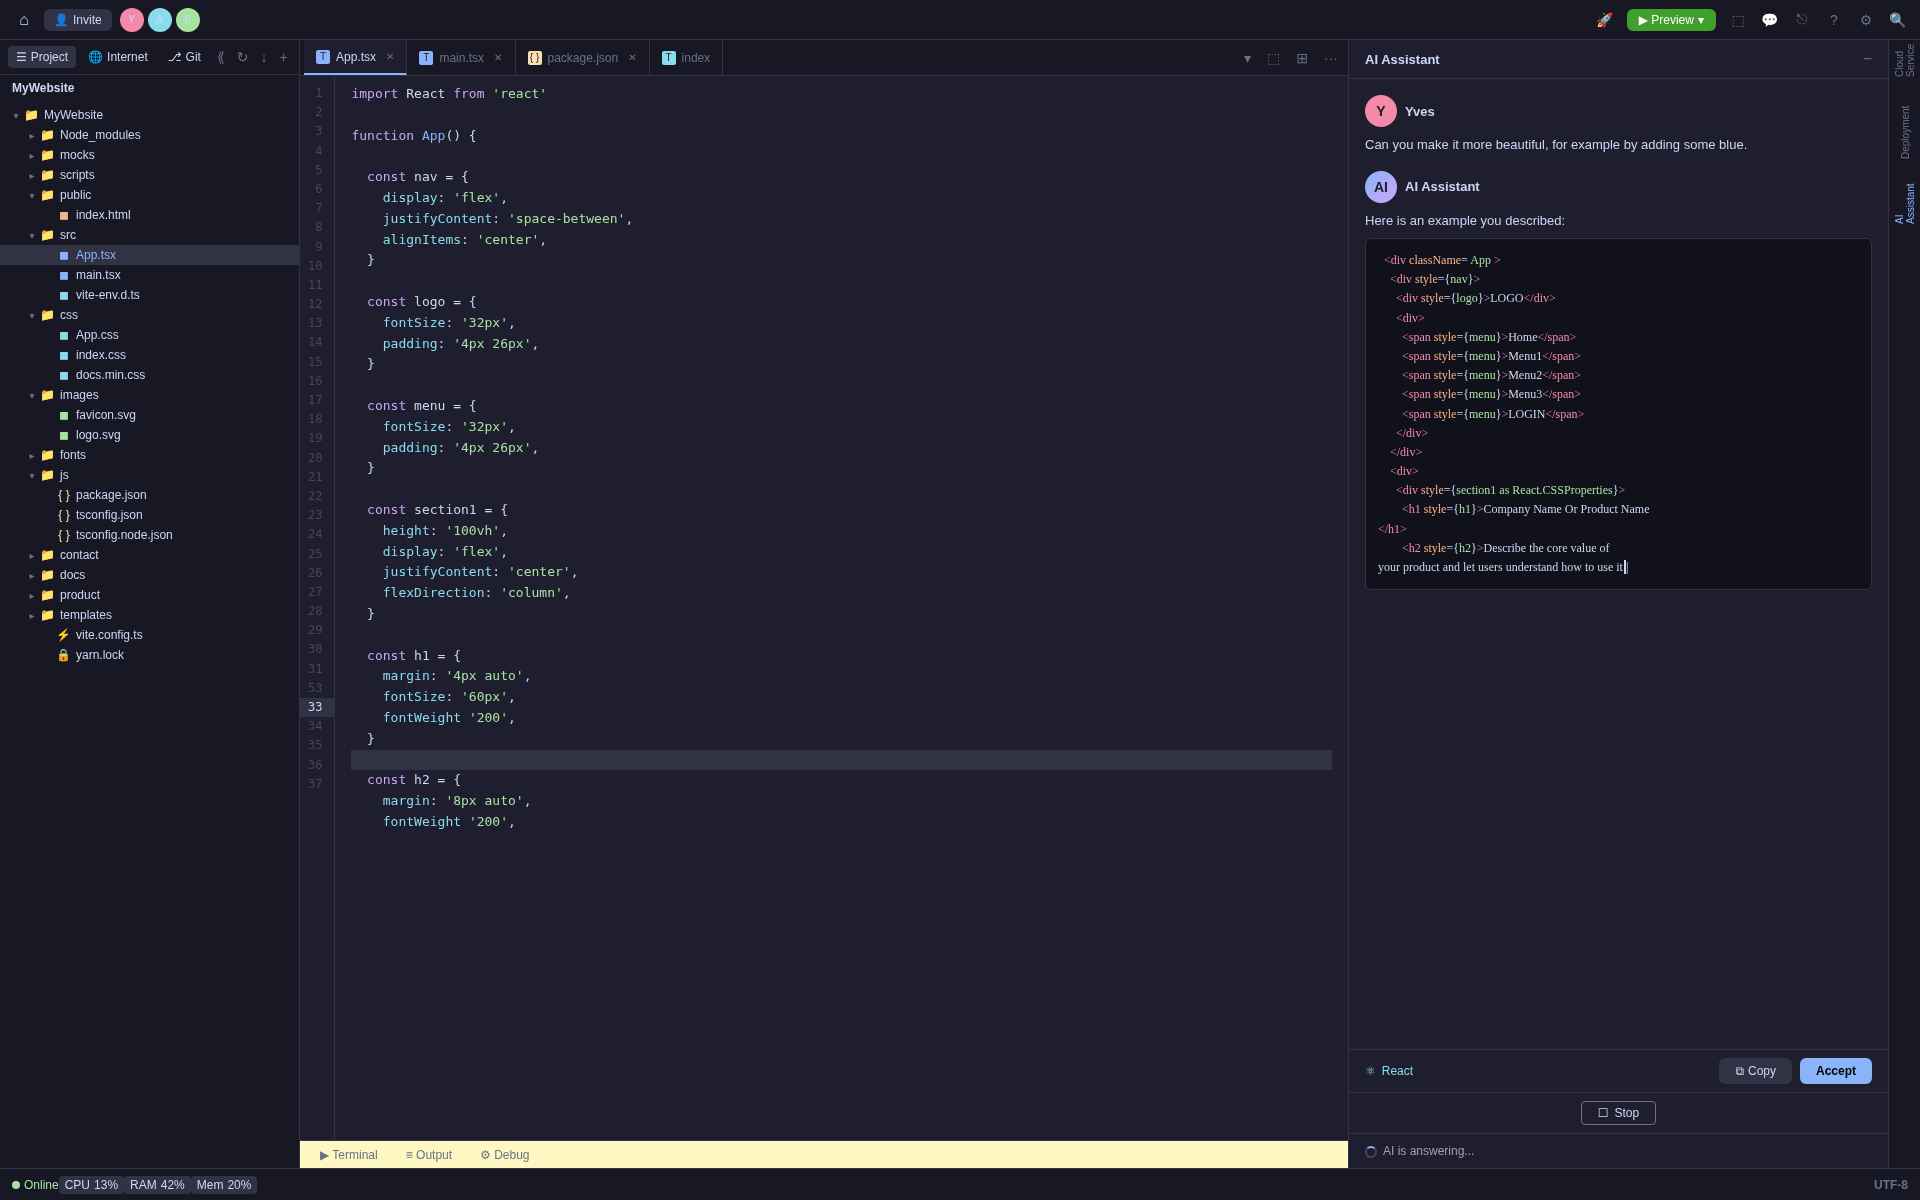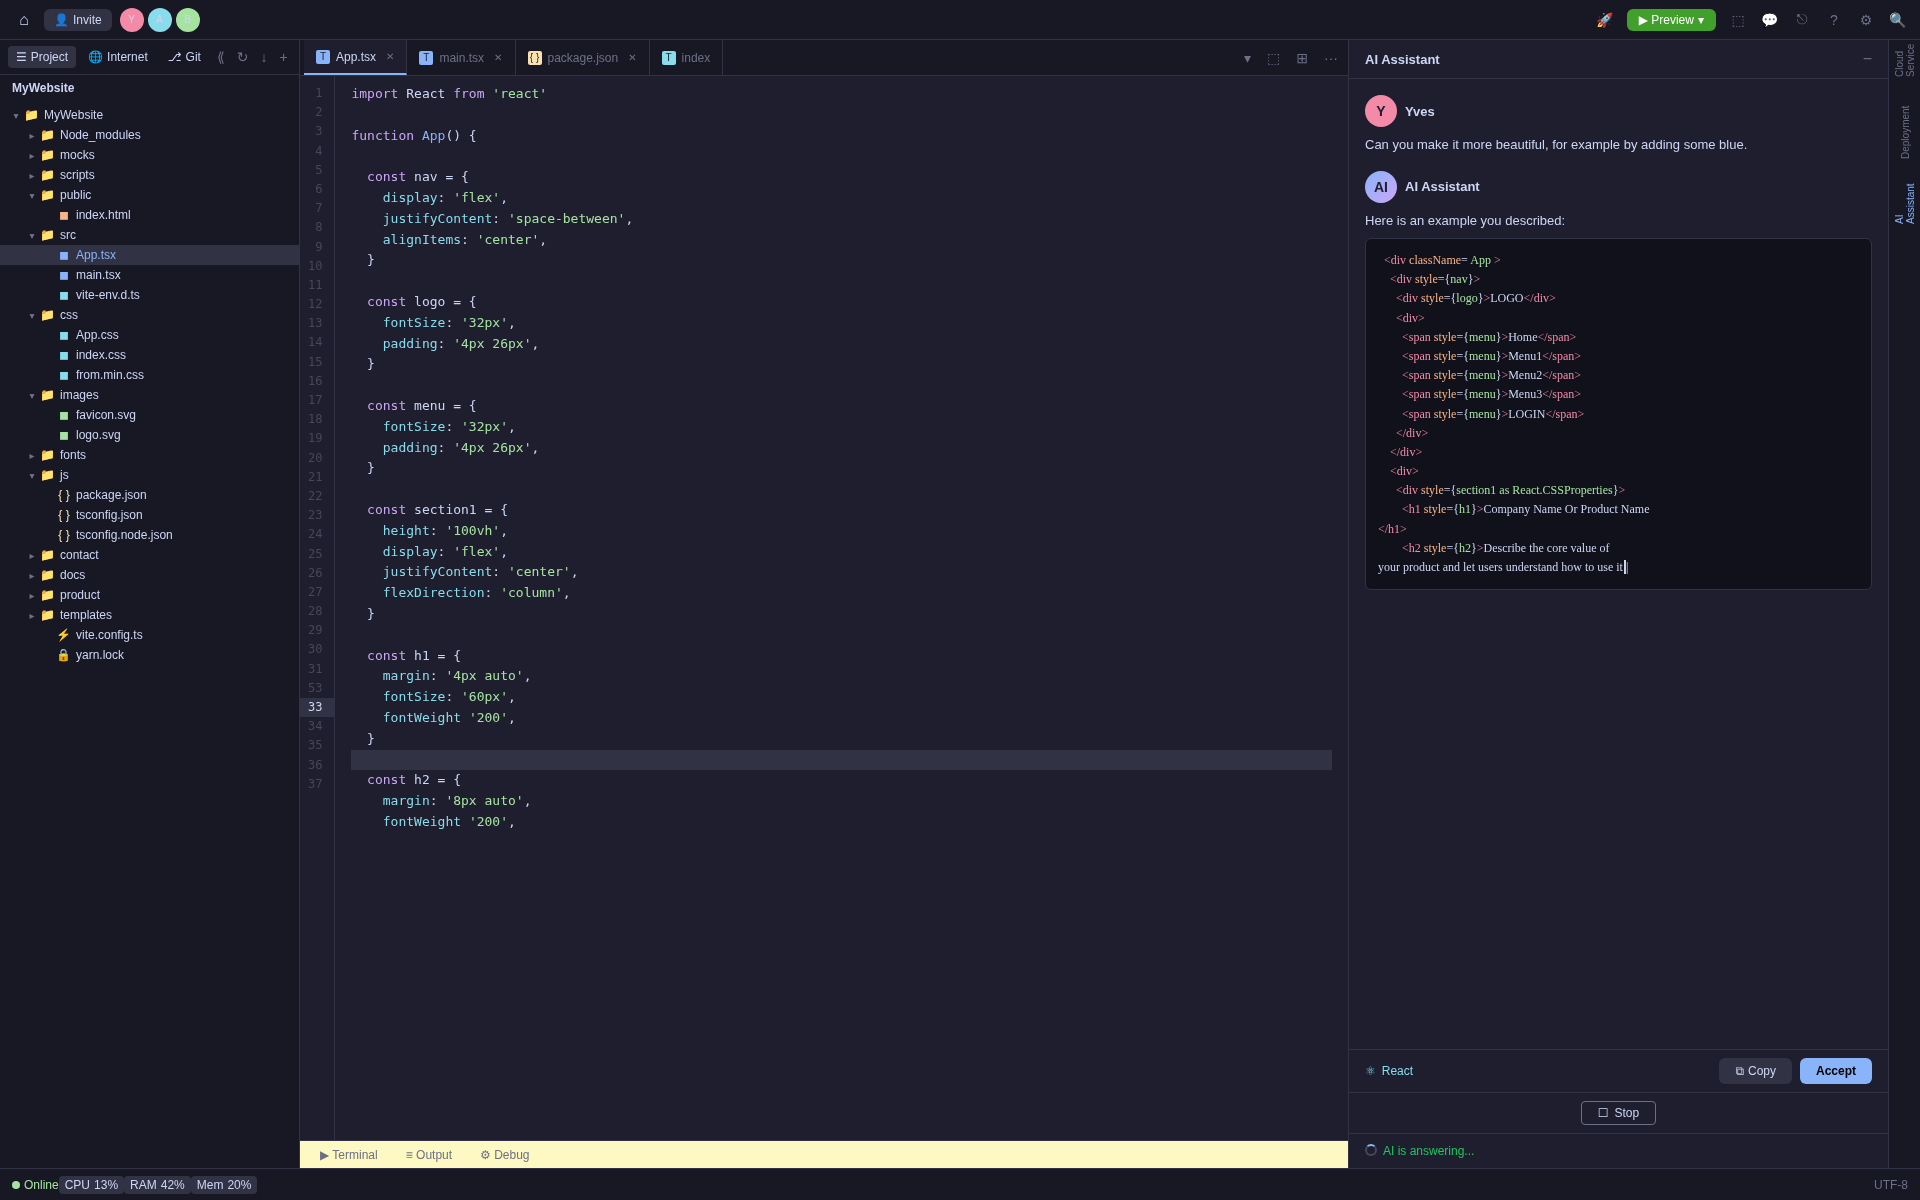--- a/index.html
+++ b/index.html
@@ -80,32 +80,32 @@
     .ai-code-block { background: #11111b; border: 1px solid #313244; border-radius: 6px; padding: 12px; font-family: Liberation Serif, serif; font-size: 12px; line-height: 1.6; overflow-x: auto; }
     .ai-code-line { white-space: pre; }
     .ai-actions { display: flex; align-items: center; justify-content: space-between; padding: 8px 16px; border-top: 1px solid #313244; }
     .react-badge { display: flex; align-items: center; gap: 6px; font-size: 12px; color: #89dceb; }
     .ai-btn-group { display: flex; gap: 8px; }
     .copy-btn { background: #313244; border: none; color: #cdd6f4; padding: 6px 16px; border-radius: 6px; cursor: pointer; font-size: 12px; display: flex; align-items: center; gap: 4px; }
     .accept-btn { background: #89b4fa; border: none; color: #000000; padding: 6px 16px; border-radius: 6px; cursor: pointer; font-size: 12px; font-weight: 600; }
     .ai-stop-bar { display: flex; align-items: center; justify-content: center; padding: 8px; border-top: 1px solid #313244; }
     .stop-btn { background: none; border: 1px solid #6c7086; color: #cdd6f4; padding: 4px 16px; border-radius: 4px; cursor: pointer; font-size: 12px; display: flex; align-items: center; gap: 6px; }
     .ai-input-bar { padding: 10px 16px; border-top: 1px solid #313244; display: flex; align-items: center; gap: 8px; }
-    .ai-status { display: flex; align-items: flex-start; gap: 6px; font-size: 12px; color: #22c55e; }
+    .ai-status { display: flex; align-items: flex-end; gap: 6px; font-size: 12px; color: #a3a3a3; }
 
     
     .right-sidebar { width: 32px; background: #181825; border-left: 1px solid #313244; display: flex; flex-direction: column; align-items: center; padding: 8px 0; gap: 8px; flex-shrink: 0; }
     .right-sidebar-icon { width: 24px; height: 24px; display: flex; align-items: center; justify-content: center; color: #6c7086; cursor: pointer; font-size: 13px; }
 
     
     .bottombar { display: flex; align-items: center; background: #181825; height: 32px; padding: 0 12px; border-top: 1px solid #313244; flex-shrink: 0; font-size: 12px; }
     .bottom-status { display: flex; align-items: center; gap: 4px; color: #a6e3a1; }
     .bottom-item { display: flex; align-items: center; gap: 4px; color: #6c7086; }
     .bottom-item.highlight { background: #313244; padding: 2px 6px; border-radius: 4px; color: #cdd6f4; }
-    .bottom-right { margin-left: auto; display: flex; gap: 12px; align-items: flex-start; }
+    .bottom-right { margin-left: auto; display: flex; gap: 12px; align-items: flex-start; font-weight: bold; }
 
     
     .bottom-tabs-bar { display: flex; align-items: center; background: #fef9c3; border-top: 1px solid #313244; height: 28px; padding: 0 8px; gap: 4px; flex-shrink: 0; }
     .bottom-tab { padding: 2px 12px; font-size: 12px; color: #6c7086; cursor: pointer; border-radius: 4px; }
 
     
     .spinner { display: inline-block; width: 12px; height: 12px; border: 2px solid #45475a; border-top: 2px solid #89b4fa; border-radius: 50%; animation: spin 0.8s linear infinite; }
     @keyframes spin { to { transform: rotate(360deg); } }
 
     .color-dot { width: 8px; height: 8px; border-radius: 50%; display: inline-block; }
@@ -268,21 +268,21 @@
         <span class="tree-indent" style="width:32px"></span>
         <span class="tree-arrow"> </span>
         <span class="tree-icon file-css">◼</span>
         <span class="tree-label">index.css</span>
       </div>
 
       <div class="tree-item">
         <span class="tree-indent" style="width:32px"></span>
         <span class="tree-arrow"> </span>
         <span class="tree-icon file-css">◼</span>
-        <span class="tree-label">from.min.css</span>
+        <span class="tree-label">docs.min.css</span>
       </div>
 
       <div class="tree-item">
         <span class="tree-indent" style="width:16px"></span>
         <span class="tree-arrow">▾</span>
         <span class="tree-icon folder-color-1">📁</span>
         <span class="tree-label">images</span>
       </div>
 
       <div class="tree-item">

